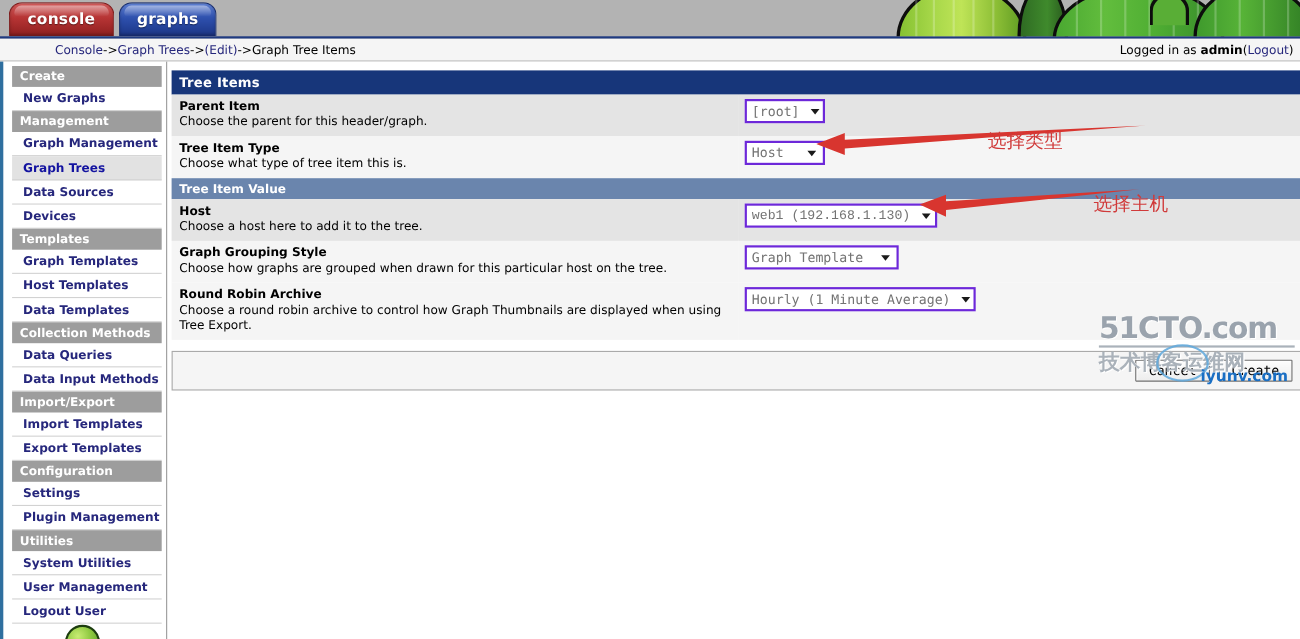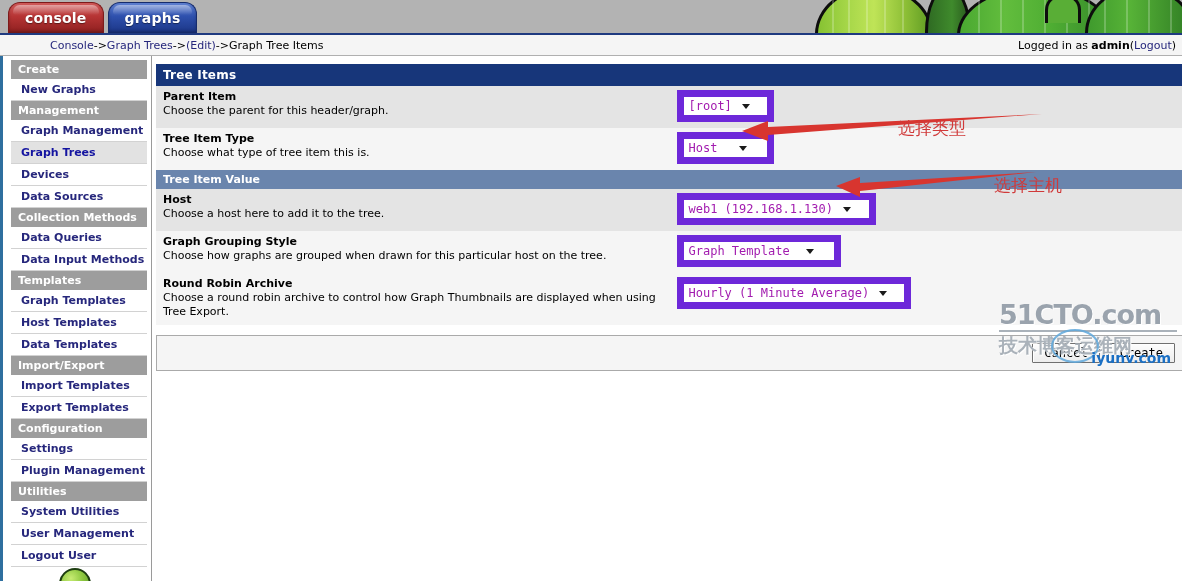--- a/index.html
+++ b/index.html
@@ -245,41 +245,41 @@
     display: block;
     line-height: 14px;
   }
 
   
   .sel {
     display: inline-flex;
     align-items: center;
     justify-content: space-between;
     background: #ffffff;
-    border: 7px solid #6d28d9;
+    border: 2px solid #6d28d9;
     box-shadow: inset 1px 1px 0 #ffffff;
     font-family: "DejaVu Sans Mono", "Liberation Mono", monospace;
     font-size: 12px;
-    color: #a21caf;
+    color: #737373;
     height: 18px;
-    padding: 0 20px 0 5px;
+    padding: 0 6px 0 5px;
     cursor: pointer;
     white-space: nowrap;
     vertical-align: middle;
   }
   .sel .caret {
     margin-left: 10px;
     width: 0; height: 0;
     border-left: 4px solid transparent;
     border-right: 4px solid transparent;
     border-top: 5px solid #1a1a1a;
   }
   .sel.w-root { width: 58px; }
   .sel.w-type { width: 58px; }
-  .sel.w-host { width: 160px; }
+  .sel.w-host { width: 160px; font-family: Liberation Mono, monospace; }
   .sel.w-group { width: 125px; }
   .sel.w-rra  { width: 195px; }
 
   
   #action-bar {
     width: 1027px;
     margin-top: 10px;
     background: #f5f5f5;
     border: 1px solid #aaaaaa;
     height: 36px;
@@ -413,33 +413,33 @@
 
   <div id="sidebar">
     <div>
       <div class="nav-head">Create</div>
       <a class="nav-item" href="#">New Graphs</a>
     </div>
     <div>
       <div class="nav-head">Management</div>
       <a class="nav-item" href="#">Graph Management</a>
       <a class="nav-item selected" href="#">Graph Trees</a>
+      <a class="nav-item" href="#">Data Sources</a>
       <a class="nav-item" href="#">Devices</a>
-      <a class="nav-item" href="#">Data Sources</a>
-    </div>
-    <div>
-      <div class="nav-head">Collection Methods</div>
-      <a class="nav-item" href="#">Data Queries</a>
-      <a class="nav-item" href="#">Data Input Methods</a>
     </div>
     <div>
       <div class="nav-head">Templates</div>
       <a class="nav-item" href="#">Graph Templates</a>
       <a class="nav-item" href="#">Host Templates</a>
       <a class="nav-item" href="#">Data Templates</a>
+    </div>
+    <div>
+      <div class="nav-head">Collection Methods</div>
+      <a class="nav-item" href="#">Data Queries</a>
+      <a class="nav-item" href="#">Data Input Methods</a>
     </div>
     <div>
       <div class="nav-head">Import/Export</div>
       <a class="nav-item" href="#">Import Templates</a>
       <a class="nav-item" href="#">Export Templates</a>
     </div>
     <div>
       <div class="nav-head">Configuration</div>
       <a class="nav-item" href="#">Settings</a>
       <a class="nav-item" href="#">Plugin Management</a>

